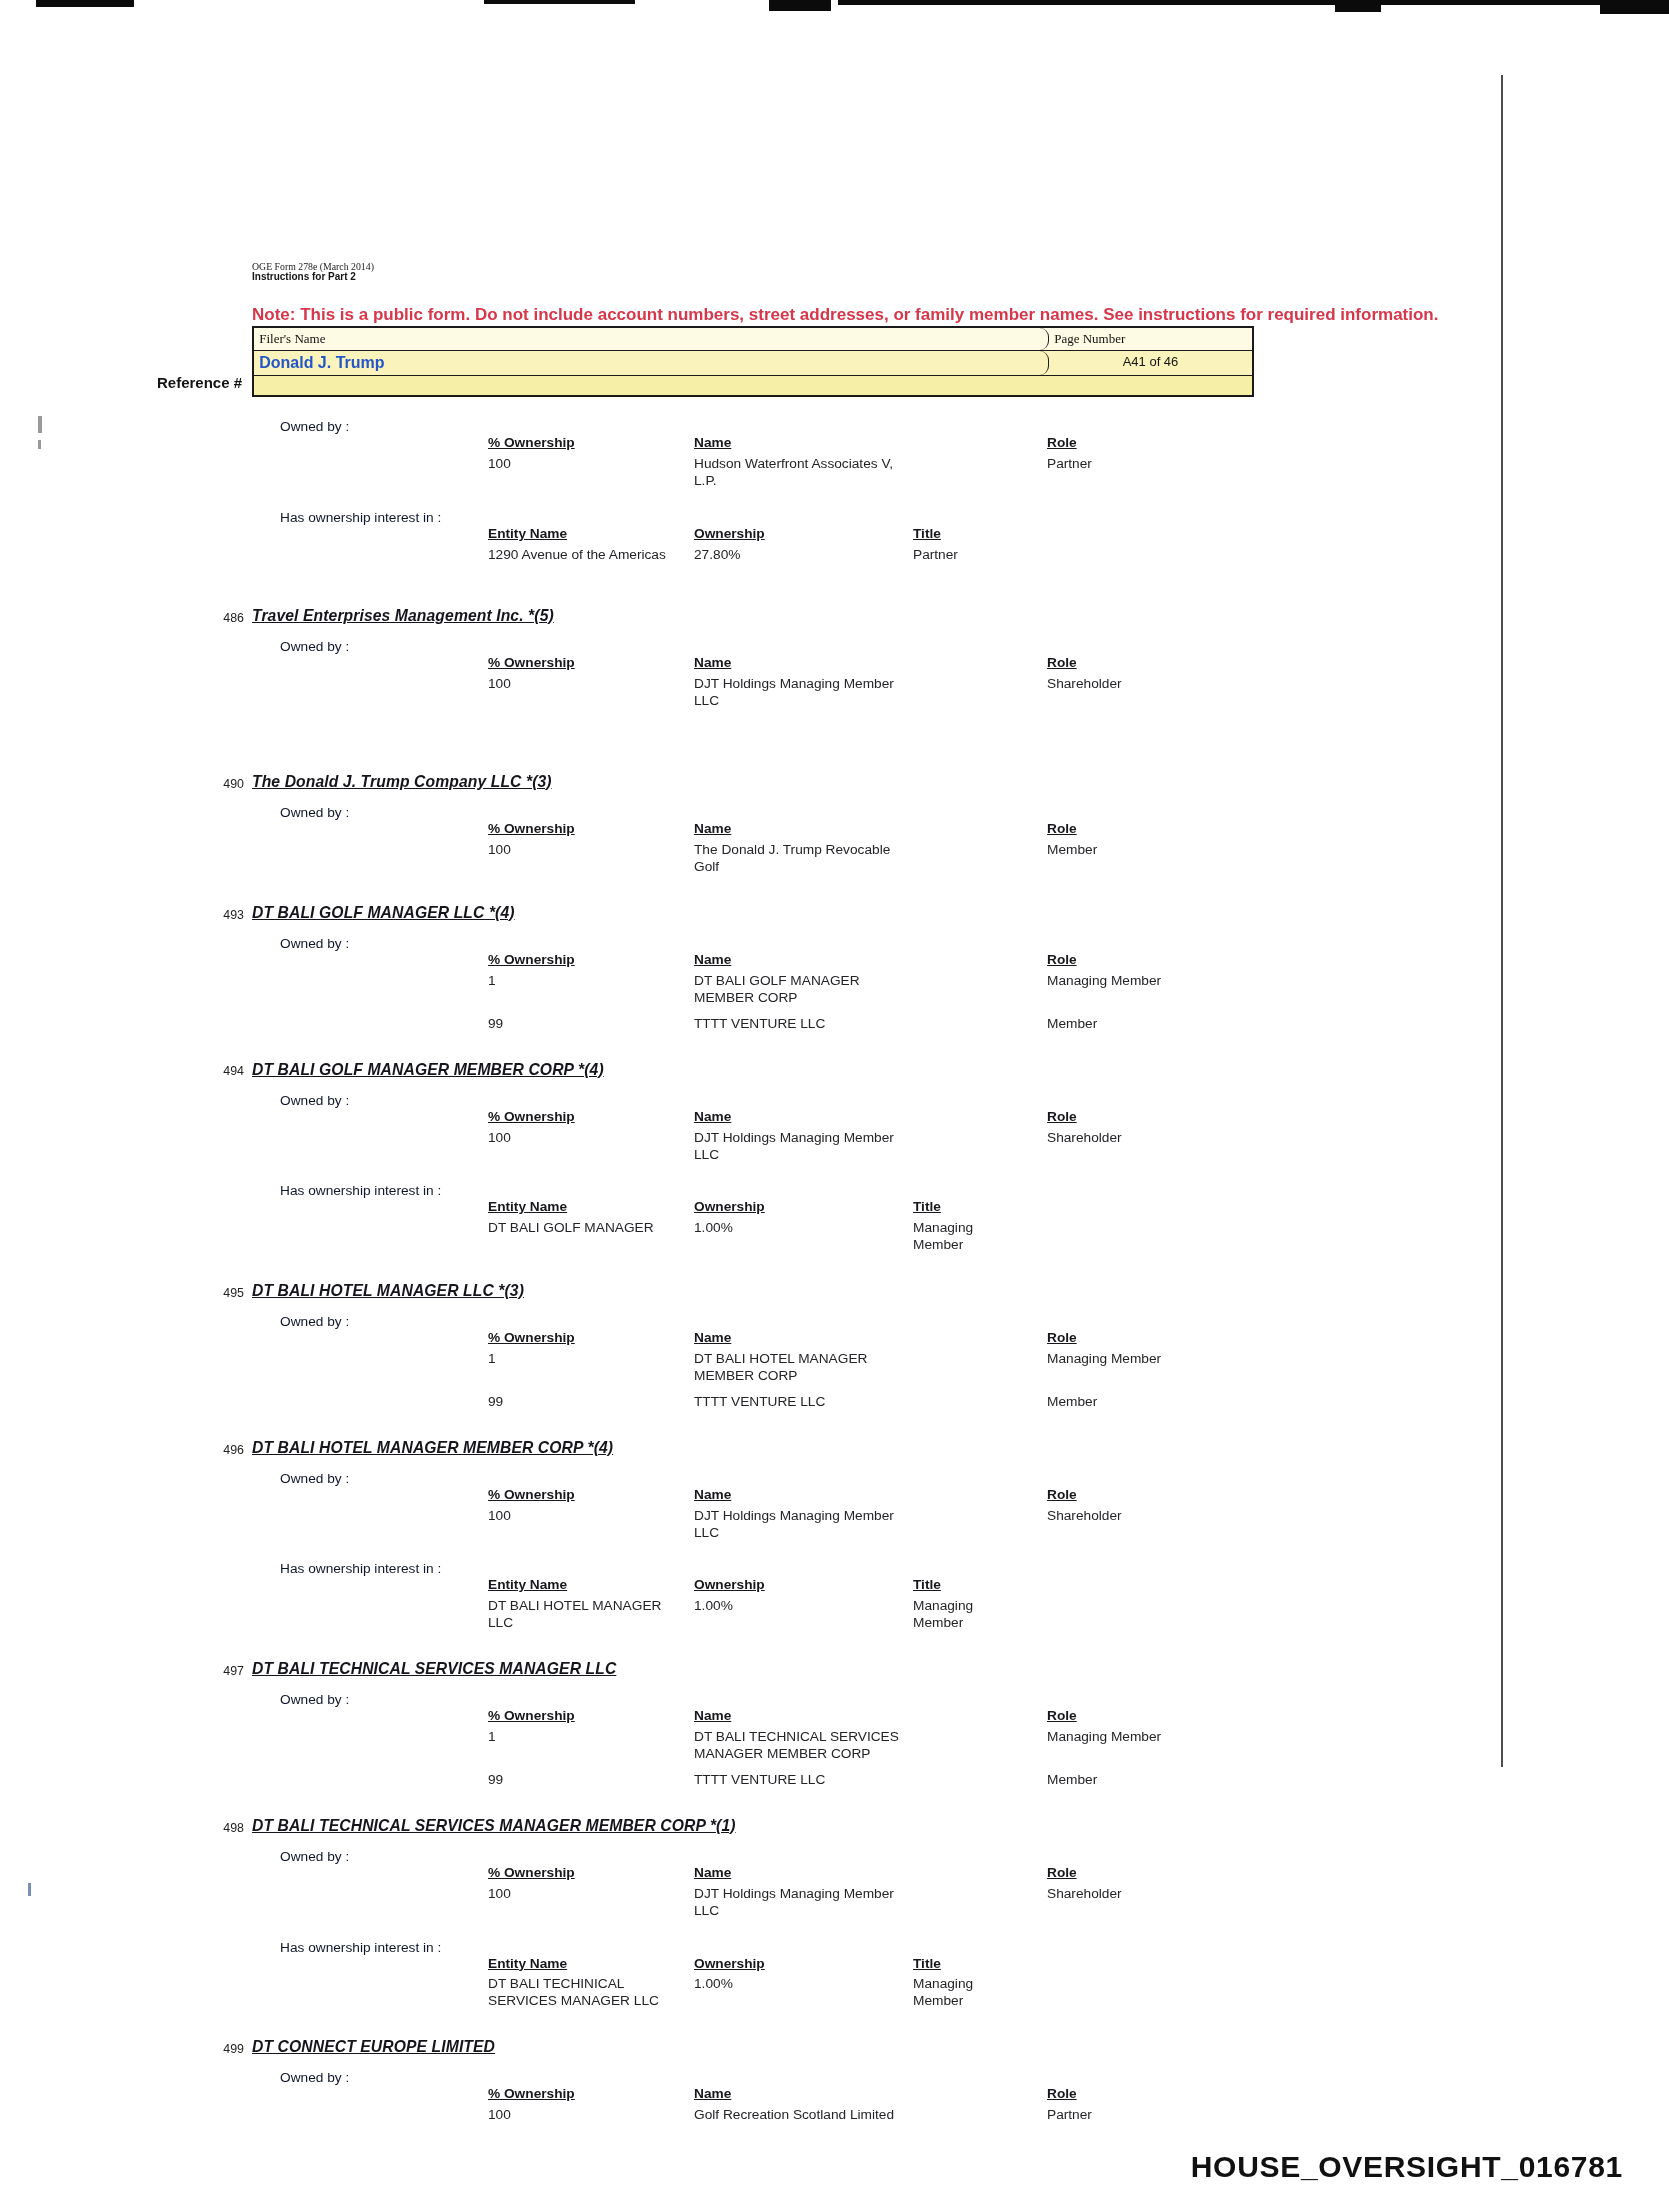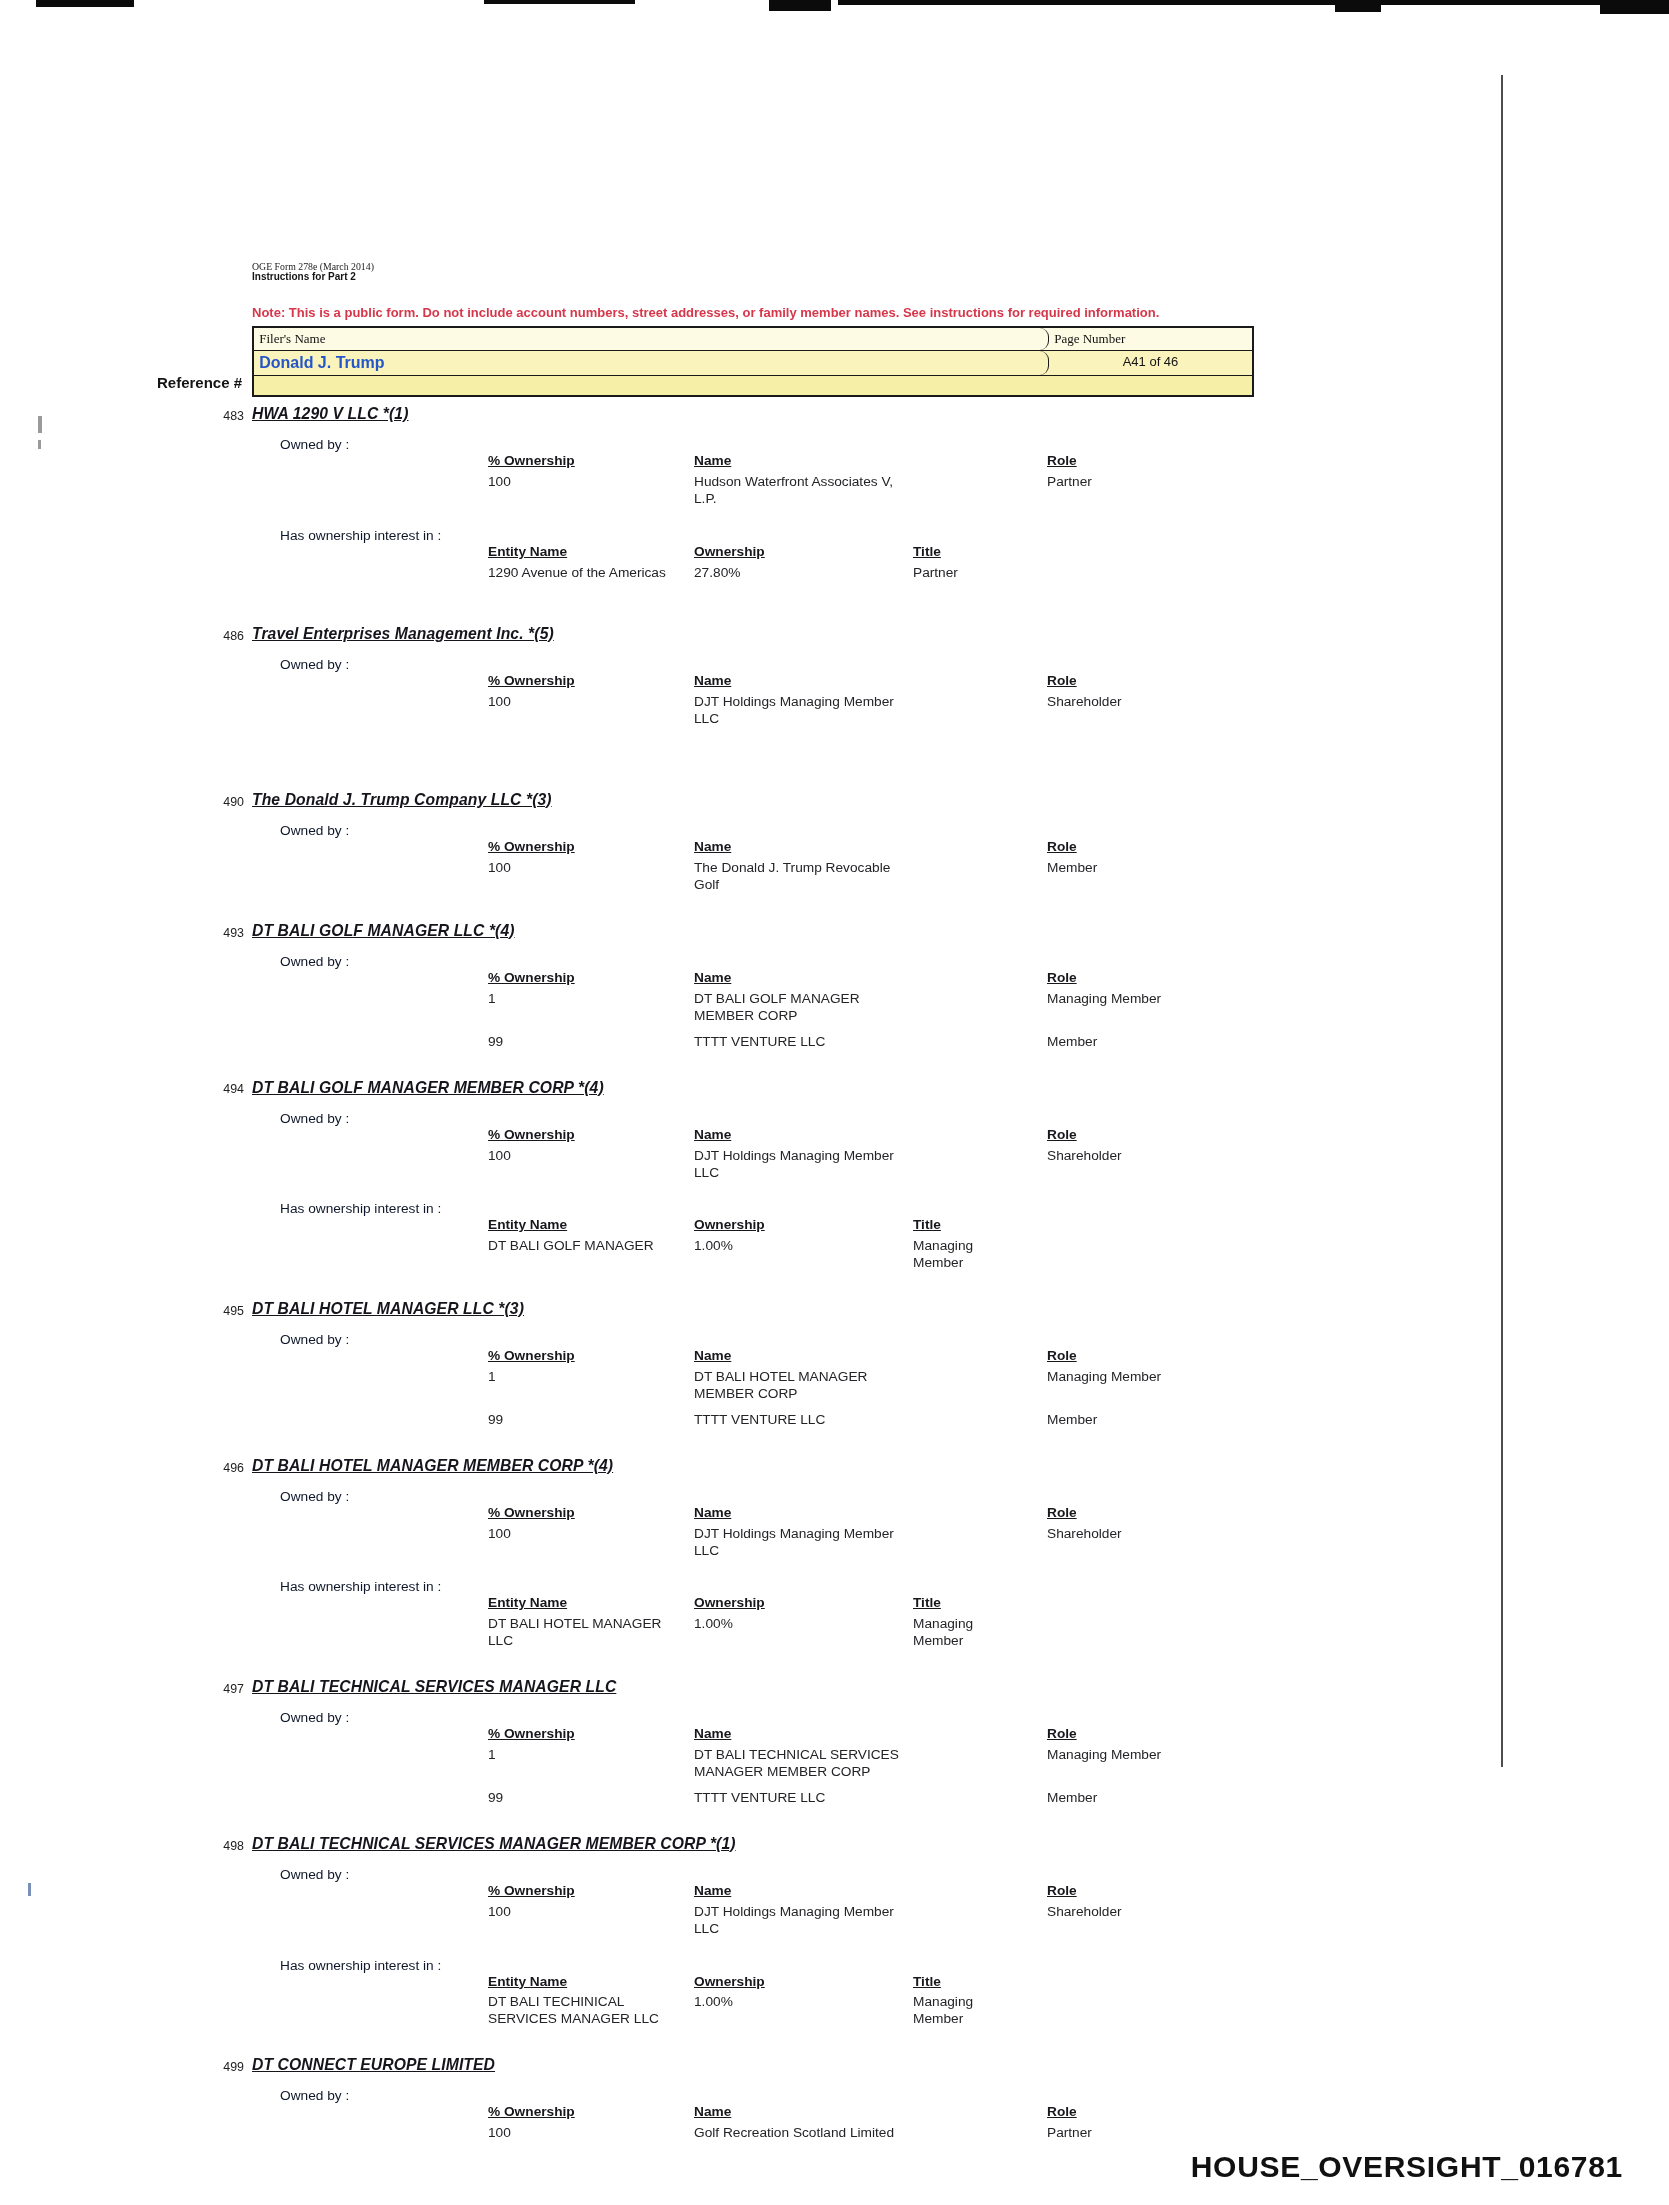--- a/index.html
+++ b/index.html
@@ -14,21 +14,21 @@
 
   
   .artifact { position:absolute; background:#0b0b0b; }
   .vline-right { position:absolute; left:1501px; top:75px; width:2px; height:1692px; background:#2e2e2e; opacity:.85; }
   .edge-mark { position:absolute; background:#9a9a9a; }
   .edge-mark.blue { background:#7a8fb5; }
 
   
   .form-code { position:absolute; left:252px; top:261px; font-family:"Liberation Serif", serif; font-size:9.8px; color:#222; }
   .instructions { position:absolute; left:252px; top:271px; font-size:10px; font-weight:bold; color:#141414; }
-  .public-note { position:absolute; left:252px; top:305px; font-size:13px; font-weight:bold; color:#d6374a; }
+  .public-note { position:absolute; left:252px; top:305px; font-size:17px; font-weight:bold; color:#d6374a; }
 
   .filer-table { position:absolute; left:252px; top:326px; width:998px; border:2px solid #1a1a1a; background:#fefcf0; }
   .ft-row { display:flex; }
   .ft-cell { box-sizing:border-box; padding:2.6px 5.2px 2px 5.2px;border-radius:9px; }
   .ft-head { font-family:"Liberation Serif", serif; font-size:13px; color:#111; }
   .ft-name-col { width:795px; border-right:1.3px solid #1a1a1a; }
   .ft-page-col { width:203px; }
   .ft-row1 { border-bottom:1.3px solid #1a1a1a; background:#fdfbe4; height:22px; }
   .ft-row2 { background:#faf3bb; height:23.6px; border-bottom:1.3px solid #1a1a1a; }
   .filer-name { color:#2456c8; font-weight:bold; font-size:16px; }
@@ -100,24 +100,20 @@
     <div class="ft-row ft-row2">
       <div class="ft-cell ft-name-col filer-name">Donald J. Trump</div>
       <div class="ft-cell ft-page-col page-number-value">A41 of 46</div>
     </div>
     <div class="ft-row ft-row3"></div>
   </div>
   <div class="reference-label">Reference #</div>
 
   <div class="entries">
   <section class="entry">
-    <div class="entry-title-row">
-      <span class="entry-id">483</span>
-      <span class="entry-title">HWA 1290 V LLC *(1)</span>
-    </div>
     <div class="section owned">
       <div class="grid-row header-row">
         <span class="cell label">Owned by :</span>
         <span class="cell col-head">% Ownership</span>
         <span class="cell col-head">Name</span>
         <span class="cell"></span>
         <span class="cell col-head">Role</span>
       </div>
       <div>
             <div class="grid-row value-row">

